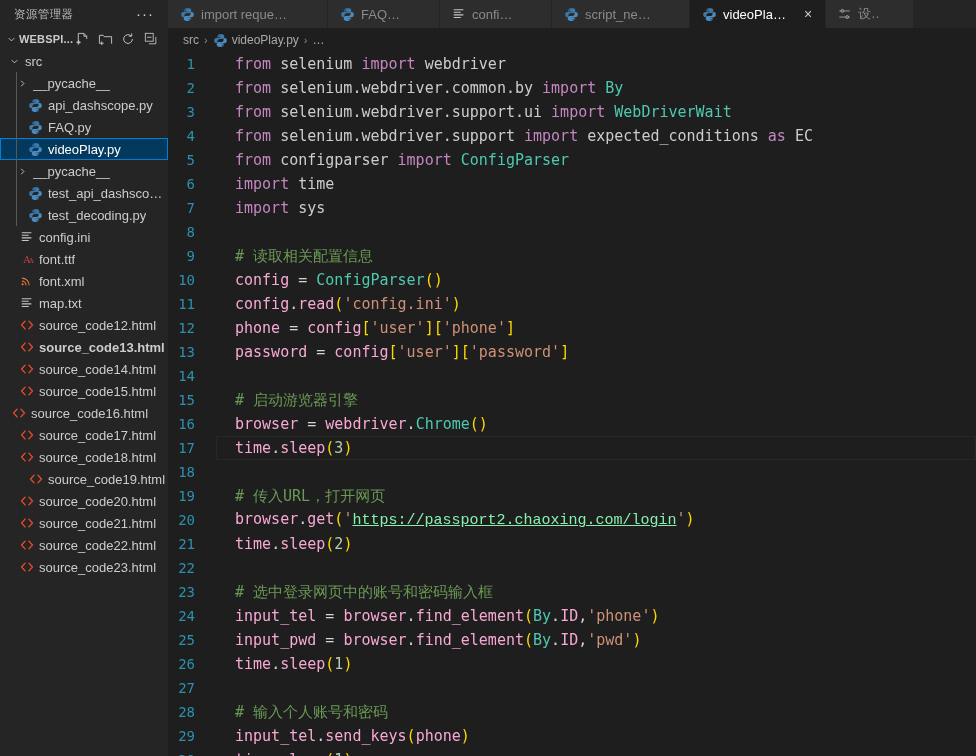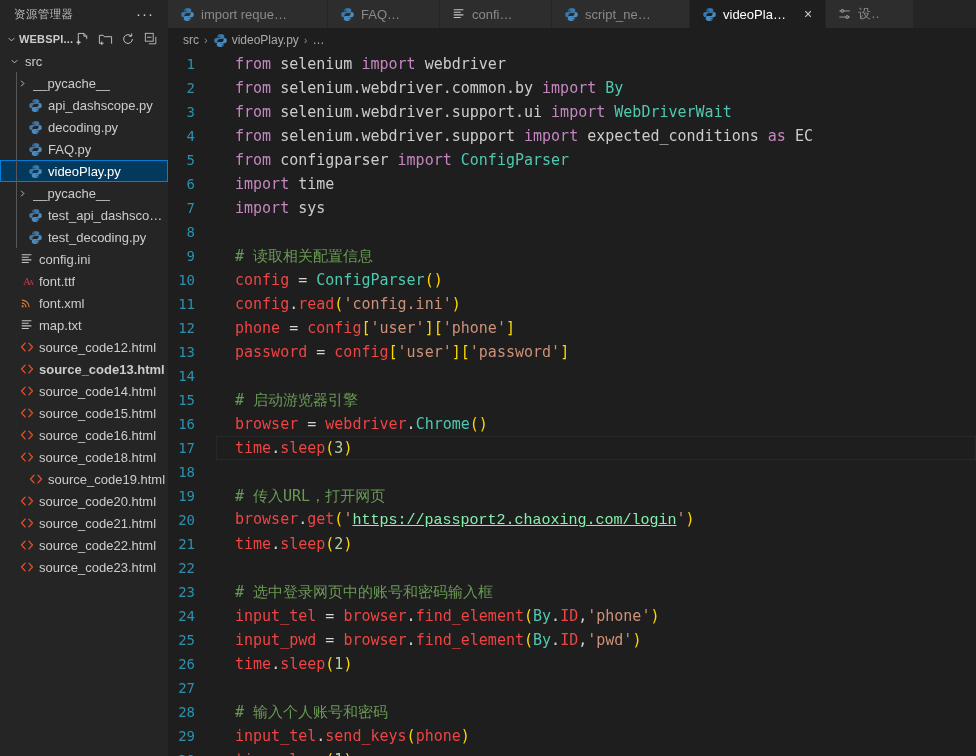--- a/index.html
+++ b/index.html
@@ -146,21 +146,21 @@
     font-family: "DejaVu Sans Mono", "Liberation Mono", monospace;
     font-size: 14px;
     user-select: none;
   }
   .ccontent { padding-left: 19px; min-width: 0; }
 
   
   .t-kw   { color: #c586c0; }       
   .t-mod  { color: #cccccc; }       
   .t-cls  { color: #4ec9b0; }       
-  .t-var  { color: #ef4444; }       
+  .t-var  { color: #f9a8d4; }       
   .t-str  { color: #ce9178; }       
   .t-num  { color: #b5cea8; }       
   .t-cmt  { color: #6a9955; }       
   .t-p1   { color: #ffd700; }       
   .t-op   { color: #d4d4d4; }
   .t-link { color: #86efac; text-decoration: underline; font-family: Liberation Mono, monospace; }
 </style>
 </head>
 <body>
 
@@ -309,73 +309,62 @@
           </div>
           <div class="tree-row" style="padding-left: 16px;">
             <span class="indent-guide" style="left: 16px;"></span>
             <span class="tw-spacer"></span>
             <span class="ficon">
               <svg width="15" height="15" viewBox="0 0 16 16">
                 <path d="M7.9 1.2c-1.9 0-3.2.5-3.2 1.9v1.6h3.4v.5H3.6C2.2 5.2 1.3 6 1.3 8s.9 2.7 2.3 2.7h1.1V8.9c0-1.4 1.2-2.5 2.6-2.5h2.6c1.2 0 2.1-.9 2.1-2.1V3.1c0-1.3-1.2-1.9-3.1-1.9zM6.2 2.4c.3 0 .6.3.6.6s-.3.6-.6.6-.6-.3-.6-.6.3-.6.6-.6z" fill="#3c78aa"></path>
                 <path d="M8.1 14.8c1.9 0 3.2-.5 3.2-1.9v-1.6H7.9v-.5h4.5c1.4 0 2.3-.8 2.3-2.8s-.9-2.7-2.3-2.7h-1.1v1.8c0 1.4-1.2 2.5-2.6 2.5H6.1c-1.2 0-2.1.9-2.1 2.1v1.2c0 1.3 1.2 1.9 3.1 1.9zm1.7-1.2c-.3 0-.6-.3-.6-.6s.3-.6.6-.6.6.3.6.6-.3.6-.6.6z" fill="#4b8bbe"></path>
               </svg>
             </span>
-            <span class="tree-label">decoding.py</span>
-          </div>
-          <div class="tree-row" style="padding-left: 16px;">
+            <span class="tree-label">FAQ.py</span>
+          </div>
+          <div class="tree-row selected" style="padding-left: 16px;">
             <span class="indent-guide" style="left: 16px;"></span>
             <span class="tw-spacer"></span>
             <span class="ficon">
               <svg width="15" height="15" viewBox="0 0 16 16">
                 <path d="M7.9 1.2c-1.9 0-3.2.5-3.2 1.9v1.6h3.4v.5H3.6C2.2 5.2 1.3 6 1.3 8s.9 2.7 2.3 2.7h1.1V8.9c0-1.4 1.2-2.5 2.6-2.5h2.6c1.2 0 2.1-.9 2.1-2.1V3.1c0-1.3-1.2-1.9-3.1-1.9zM6.2 2.4c.3 0 .6.3.6.6s-.3.6-.6.6-.6-.3-.6-.6.3-.6.6-.6z" fill="#3c78aa"></path>
                 <path d="M8.1 14.8c1.9 0 3.2-.5 3.2-1.9v-1.6H7.9v-.5h4.5c1.4 0 2.3-.8 2.3-2.8s-.9-2.7-2.3-2.7h-1.1v1.8c0 1.4-1.2 2.5-2.6 2.5H6.1c-1.2 0-2.1.9-2.1 2.1v1.2c0 1.3 1.2 1.9 3.1 1.9zm1.7-1.2c-.3 0-.6-.3-.6-.6s.3-.6.6-.6.6.3.6.6-.3.6-.6.6z" fill="#4b8bbe"></path>
               </svg>
             </span>
-            <span class="tree-label">FAQ.py</span>
-          </div>
-          <div class="tree-row selected" style="padding-left: 16px;">
+            <span class="tree-label">videoPlay.py</span>
+          </div>
+          <div class="tree-row" style="padding-left: 16px;">
+            <span class="indent-guide" style="left: 16px;"></span>
+            <span class="tw-chev">
+              <svg width="11" height="11" viewBox="0 0 16 16">
+                <path d="M6 4l4 4-4 4" fill="none" stroke="#cccccc" stroke-width="1.3"></path>
+              </svg>
+            </span>
+            <span class="tree-label">__pycache__</span>
+          </div>
+          <div class="tree-row" style="padding-left: 16px;">
             <span class="indent-guide" style="left: 16px;"></span>
             <span class="tw-spacer"></span>
             <span class="ficon">
               <svg width="15" height="15" viewBox="0 0 16 16">
                 <path d="M7.9 1.2c-1.9 0-3.2.5-3.2 1.9v1.6h3.4v.5H3.6C2.2 5.2 1.3 6 1.3 8s.9 2.7 2.3 2.7h1.1V8.9c0-1.4 1.2-2.5 2.6-2.5h2.6c1.2 0 2.1-.9 2.1-2.1V3.1c0-1.3-1.2-1.9-3.1-1.9zM6.2 2.4c.3 0 .6.3.6.6s-.3.6-.6.6-.6-.3-.6-.6.3-.6.6-.6z" fill="#3c78aa"></path>
                 <path d="M8.1 14.8c1.9 0 3.2-.5 3.2-1.9v-1.6H7.9v-.5h4.5c1.4 0 2.3-.8 2.3-2.8s-.9-2.7-2.3-2.7h-1.1v1.8c0 1.4-1.2 2.5-2.6 2.5H6.1c-1.2 0-2.1.9-2.1 2.1v1.2c0 1.3 1.2 1.9 3.1 1.9zm1.7-1.2c-.3 0-.6-.3-.6-.6s.3-.6.6-.6.6.3.6.6-.3.6-.6.6z" fill="#4b8bbe"></path>
               </svg>
             </span>
-            <span class="tree-label">videoPlay.py</span>
-          </div>
-          <div class="tree-row" style="padding-left: 16px;">
-            <span class="indent-guide" style="left: 16px;"></span>
-            <span class="tw-chev">
-              <svg width="11" height="11" viewBox="0 0 16 16">
-                <path d="M6 4l4 4-4 4" fill="none" stroke="#cccccc" stroke-width="1.3"></path>
-              </svg>
-            </span>
-            <span class="tree-label">__pycache__</span>
+            <span class="tree-label">test_api_dashscope.py</span>
           </div>
           <div class="tree-row" style="padding-left: 16px;">
             <span class="indent-guide" style="left: 16px;"></span>
             <span class="tw-spacer"></span>
             <span class="ficon">
               <svg width="15" height="15" viewBox="0 0 16 16">
                 <path d="M7.9 1.2c-1.9 0-3.2.5-3.2 1.9v1.6h3.4v.5H3.6C2.2 5.2 1.3 6 1.3 8s.9 2.7 2.3 2.7h1.1V8.9c0-1.4 1.2-2.5 2.6-2.5h2.6c1.2 0 2.1-.9 2.1-2.1V3.1c0-1.3-1.2-1.9-3.1-1.9zM6.2 2.4c.3 0 .6.3.6.6s-.3.6-.6.6-.6-.3-.6-.6.3-.6.6-.6z" fill="#3c78aa"></path>
                 <path d="M8.1 14.8c1.9 0 3.2-.5 3.2-1.9v-1.6H7.9v-.5h4.5c1.4 0 2.3-.8 2.3-2.8s-.9-2.7-2.3-2.7h-1.1v1.8c0 1.4-1.2 2.5-2.6 2.5H6.1c-1.2 0-2.1.9-2.1 2.1v1.2c0 1.3 1.2 1.9 3.1 1.9zm1.7-1.2c-.3 0-.6-.3-.6-.6s.3-.6.6-.6.6.3.6.6-.3.6-.6.6z" fill="#4b8bbe"></path>
               </svg>
             </span>
-            <span class="tree-label">test_api_dashscope.py</span>
-          </div>
-          <div class="tree-row" style="padding-left: 16px;">
-            <span class="indent-guide" style="left: 16px;"></span>
-            <span class="tw-spacer"></span>
-            <span class="ficon">
-              <svg width="15" height="15" viewBox="0 0 16 16">
-                <path d="M7.9 1.2c-1.9 0-3.2.5-3.2 1.9v1.6h3.4v.5H3.6C2.2 5.2 1.3 6 1.3 8s.9 2.7 2.3 2.7h1.1V8.9c0-1.4 1.2-2.5 2.6-2.5h2.6c1.2 0 2.1-.9 2.1-2.1V3.1c0-1.3-1.2-1.9-3.1-1.9zM6.2 2.4c.3 0 .6.3.6.6s-.3.6-.6.6-.6-.3-.6-.6.3-.6.6-.6z" fill="#3c78aa"></path>
-                <path d="M8.1 14.8c1.9 0 3.2-.5 3.2-1.9v-1.6H7.9v-.5h4.5c1.4 0 2.3-.8 2.3-2.8s-.9-2.7-2.3-2.7h-1.1v1.8c0 1.4-1.2 2.5-2.6 2.5H6.1c-1.2 0-2.1.9-2.1 2.1v1.2c0 1.3 1.2 1.9 3.1 1.9zm1.7-1.2c-.3 0-.6-.3-.6-.6s.3-.6.6-.6.6.3.6.6-.3.6-.6.6z" fill="#4b8bbe"></path>
-              </svg>
-            </span>
             <span class="tree-label">test_decoding.py</span>
           </div>
           <div class="tree-row" style="padding-left: 8px;">
             <span class="tw-spacer"></span>
             <span class="ficon">
               <svg width="14" height="14" viewBox="0 0 16 16">
                 <path d="M2 3.2h11M2 6.1h8M2 9h11M2 11.9h8" stroke="#c5c5c5" stroke-width="1.2" fill="none"></path>
               </svg>
             </span>
             <span class="tree-label">config.ini</span>
@@ -438,28 +427,37 @@
           </div>
           <div class="tree-row" style="padding-left: 8px;">
             <span class="tw-spacer"></span>
             <span class="ficon">
               <svg width="14" height="14" viewBox="0 0 16 16">
                 <path d="M5.8 3.6L1.8 8l4 4.4M10.2 3.6L14.2 8l-4 4.4" fill="none" stroke="#e44d26" stroke-width="1.6" stroke-linecap="round" stroke-linejoin="round"></path>
               </svg>
             </span>
             <span class="tree-label">source_code15.html</span>
           </div>
-          <div class="tree-row" style="padding-left: 8px; align-items: center;">
+          <div class="tree-row" style=" align-items: center;">
             <span class="tw-spacer"></span>
             <span class="ficon">
               <svg width="14" height="14" viewBox="0 0 16 16">
                 <path d="M5.8 3.6L1.8 8l4 4.4M10.2 3.6L14.2 8l-4 4.4" fill="none" stroke="#e44d26" stroke-width="1.6" stroke-linecap="round" stroke-linejoin="round"></path>
               </svg>
             </span>
             <span class="tree-label">source_code16.html</span>
+          </div>
+          <div class="tree-row" style="padding-left: 8px;">
+            <span class="tw-spacer"></span>
+            <span class="ficon">
+              <svg width="14" height="14" viewBox="0 0 16 16">
+                <path d="M5.8 3.6L1.8 8l4 4.4M10.2 3.6L14.2 8l-4 4.4" fill="none" stroke="#e44d26" stroke-width="1.6" stroke-linecap="round" stroke-linejoin="round"></path>
+              </svg>
+            </span>
+            <span class="tree-label">source_code17.html</span>
           </div>
           <div class="tree-row" style="padding-left: 8px;">
             <span class="tw-spacer"></span>
             <span class="ficon">
               <svg width="14" height="14" viewBox="0 0 16 16">
                 <path d="M5.8 3.6L1.8 8l4 4.4M10.2 3.6L14.2 8l-4 4.4" fill="none" stroke="#e44d26" stroke-width="1.6" stroke-linecap="round" stroke-linejoin="round"></path>
               </svg>
             </span>
             <span class="tree-label">source_code18.html</span>
           </div>

